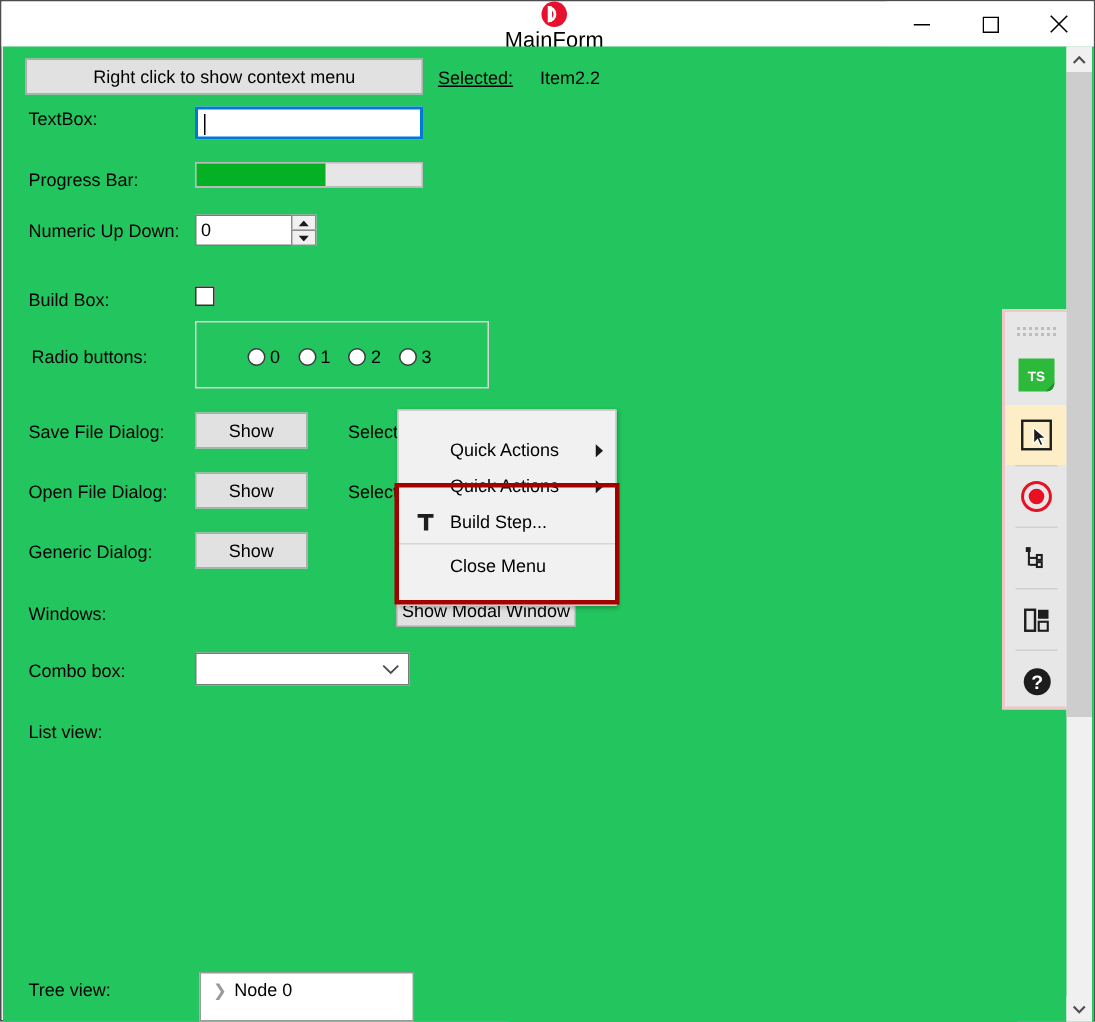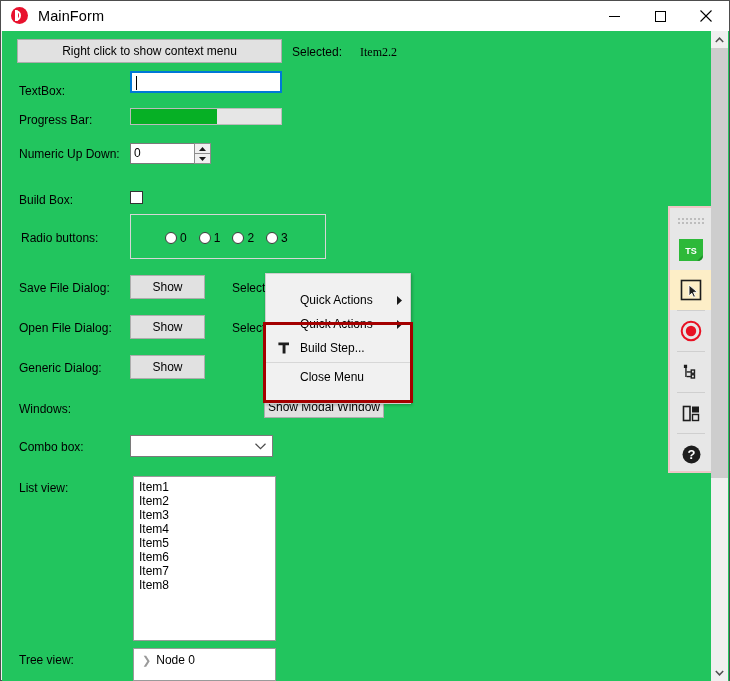--- a/index.html
+++ b/index.html
@@ -29,20 +29,21 @@
 
   
   #titlebar {
     position: absolute;
     left: 0; top: 0;
     width: 728px;
     height: 30px;
     background: #ffffff;
     display: flex;
     align-items: center;
+    flex-direction: column;
   }
   #app-icon {
     width: 18px; height: 18px;
     margin-left: 10px;
     position: relative;
     flex: 0 0 auto;
   }
   .dlogo {
     width: 17px; height: 17px;
     border-radius: 50%;
@@ -396,24 +397,24 @@
           <line x1="0.5" y1="0.5" x2="11.5" y2="11.5" stroke="#000" stroke-width="1.1"></line>
           <line x1="11.5" y1="0.5" x2="0.5" y2="11.5" stroke="#000" stroke-width="1.1"></line>
         </svg>
       </div>
     </div>
   </div>
 
   <div id="client">
 
     <button class="btn" style="left:15px; top:8px; width:265px; height:24px;">Right click to show context menu</button>
-    <div class="lbl" style="left:290px; top:14px;">Selected:</div>
-    <div class="lbl" style="left:358px; top:14px;font-family:Liberation Serif, serif;">Item2.2</div>
-
-    <div class="lbl" style="left:17px; top:53px;">TextBox:</div>
+    <div class="lbl" style="left:290px; top:14px;text-decoration:underline;">Selected:</div>
+    <div class="lbl" style="left:358px; top:14px;">Item2.2</div>
+
+    <div class="lbl" style="left:17px; top:41px;">TextBox:</div>
     <div class="textbox focused" style="left:128px; top:40px; width:152px; height:22px;">
       <span class="caret"></span>
     </div>
 
     <div class="lbl" style="left:17px; top:82px;">Progress Bar:</div>
     <div id="progress-outer" style="left:128px; top:77px; width:152px; height:17px;">
       <div id="progress-fill" style="width: 57%;"></div>
     </div>
 
     <div class="lbl" style="left:17px; top:116px;">Numeric Up Down:</div>
@@ -468,30 +469,20 @@
     <button class="btn" style="left:262px; top:364px; width:120px; height:23px;">Show Modal Window</button>
 
     <div class="lbl" style="left:17px; top:409px;">Combo box:</div>
     <div id="combo" style="left:128px; top:404px; width:143px; height:22px;">
       <svg class="chev" width="11" height="7" viewBox="0 0 11 7">
         <polyline points="0.5,0.8 5.5,5.6 10.5,0.8" fill="none" stroke="#4b4b4b" stroke-width="1.2"></polyline>
       </svg>
     </div>
 
     <div class="lbl" style="left:17px; top:450px;">List view:</div>
-    <div id="listview" style="left:131px; top:445px; width:143px; height:165px;">
-      <div class="li">Item1</div>
-      <div class="li">Item2</div>
-      <div class="li">Item3</div>
-      <div class="li">Item4</div>
-      <div class="li">Item5</div>
-      <div class="li">Item6</div>
-      <div class="li">Item7</div>
-      <div class="li">Item8</div>
-    </div>
 
     <div class="lbl" style="left:17px; top:622px;">Tree view:</div>
     <div id="treeview" style="left:131px; top:617px; width:143px; height:33px;">
       <div class="node">
         <span class="twisty">❯</span>
         <span>Node 0</span>
       </div>
     </div>
 
     <div id="ctxmenu">

